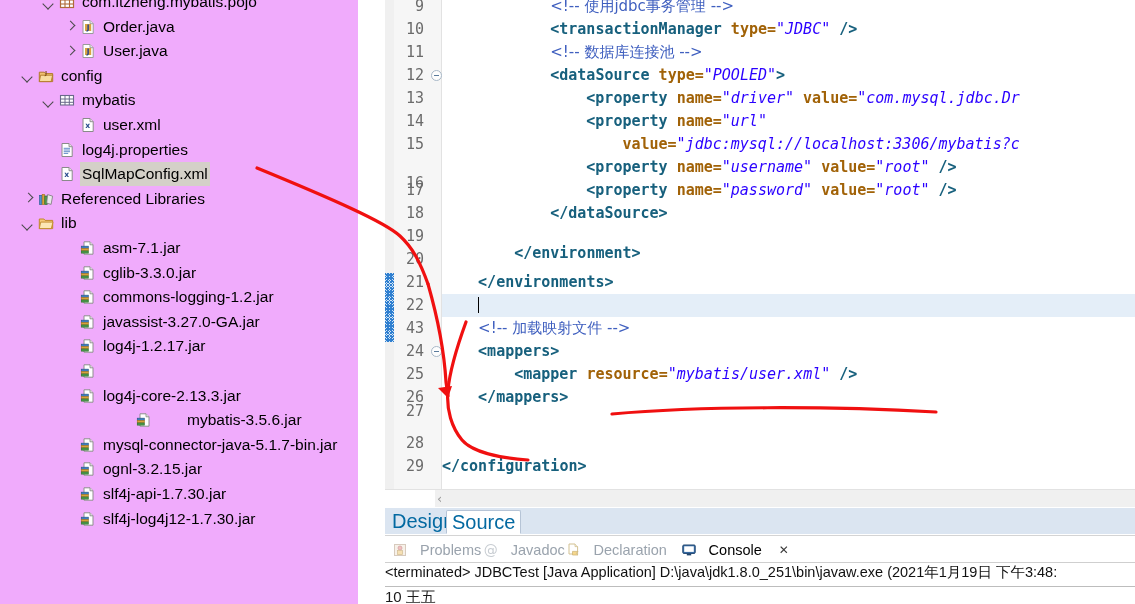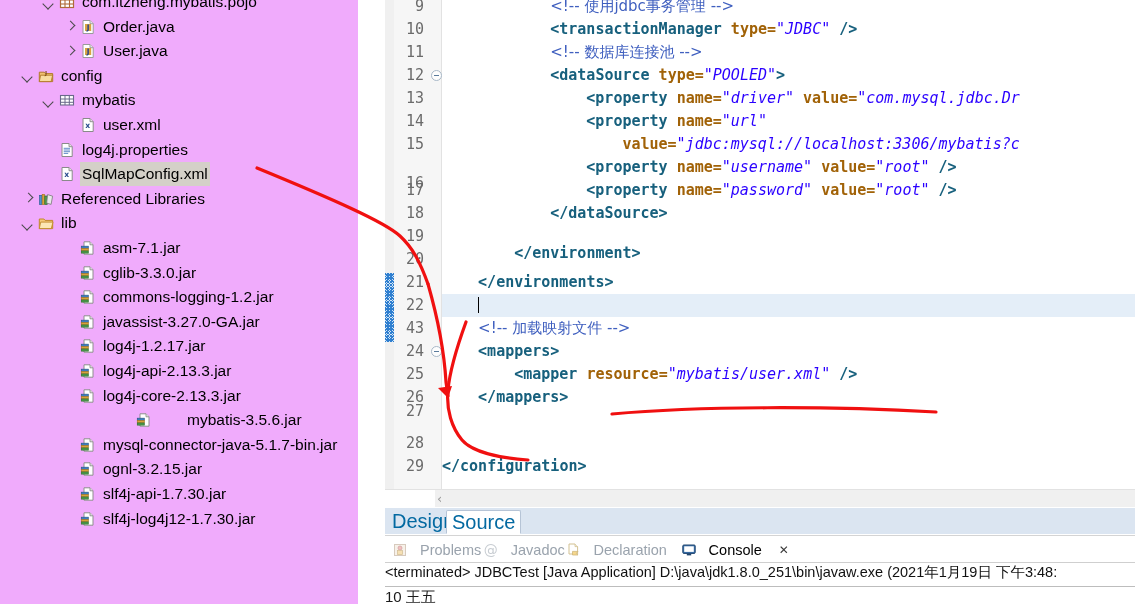--- a/index.html
+++ b/index.html
@@ -367,21 +367,20 @@
         <span class="twisty"></span>
         <span class="ico">
           <svg width="16" height="16" viewBox="0 0 16 16" xmlns="http://www.w3.org/2000/svg">
             <path d="M4 1.8h6l3 3v9.4H4z" fill="#fff" stroke="#8e8e8e" stroke-width="1"></path>
             <path d="M10 1.8v3h3" fill="#e6e6e6" stroke="#8e8e8e" stroke-width="0.9"></path>
             <rect x="1.3" y="6.2" width="7" height="2.1" fill="#3f7fbf" stroke="#2a5a8a" stroke-width="0.7"></rect>
             <rect x="1.3" y="8.6" width="7" height="2.1" fill="#d8a23a" stroke="#a87820" stroke-width="0.7"></rect>
             <rect x="1.3" y="11" width="7" height="2.1" fill="#4f9f4f" stroke="#2f6f2f" stroke-width="0.7"></rect>
           </svg>
         </span>
-        <span class="label-txt">log4j-api-2.13.3.jar</span>
       </div>
       <div class="tree-row" style="position: absolute; left: 0px; right: 0px; top: 383.6px;">
         <span style="flex: 0 0 64px;"></span>
         <span class="twisty"></span>
         <span class="ico">
           <svg width="16" height="16" viewBox="0 0 16 16" xmlns="http://www.w3.org/2000/svg">
             <path d="M4 1.8h6l3 3v9.4H4z" fill="#fff" stroke="#8e8e8e" stroke-width="1"></path>
             <path d="M10 1.8v3h3" fill="#e6e6e6" stroke="#8e8e8e" stroke-width="0.9"></path>
             <rect x="1.3" y="6.2" width="7" height="2.1" fill="#3f7fbf" stroke="#2a5a8a" stroke-width="0.7"></rect>
             <rect x="1.3" y="8.6" width="7" height="2.1" fill="#d8a23a" stroke="#a87820" stroke-width="0.7"></rect>

